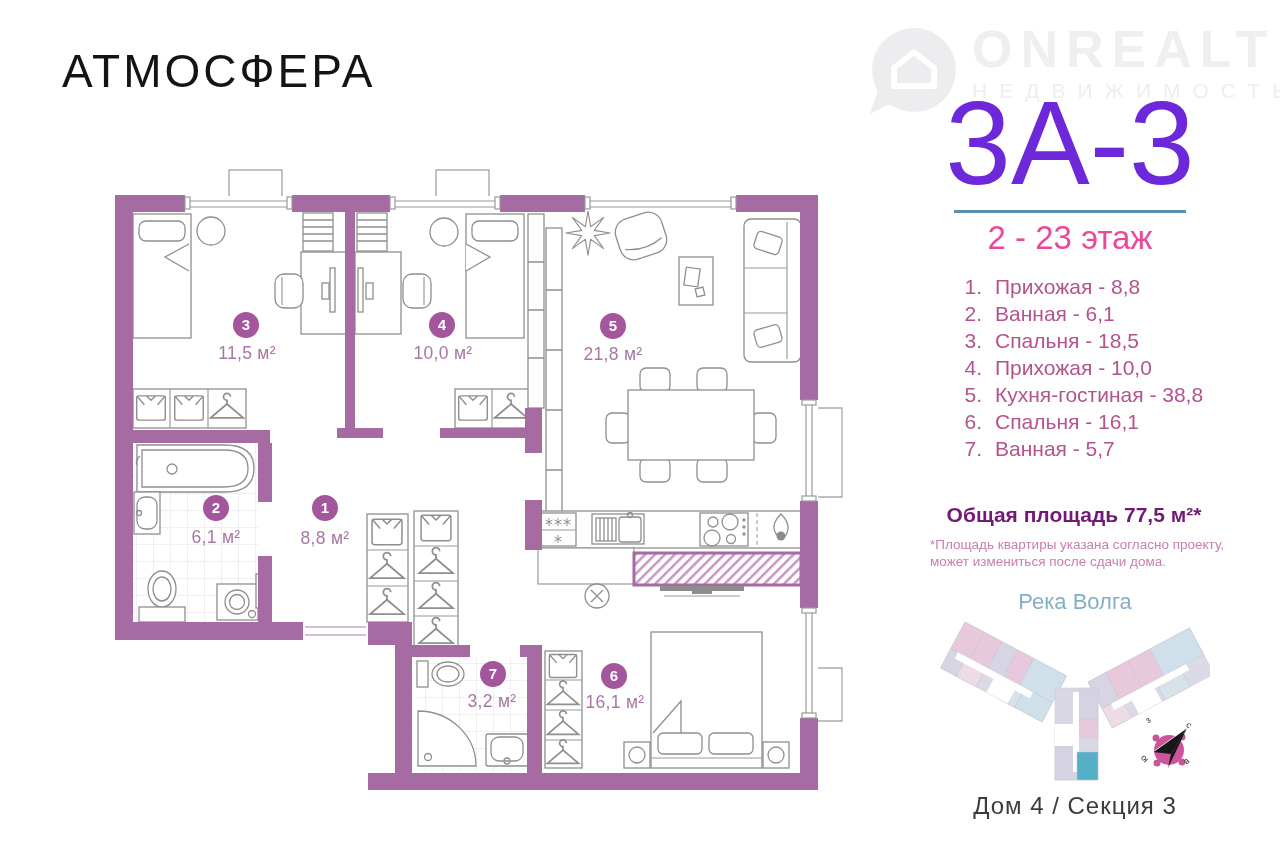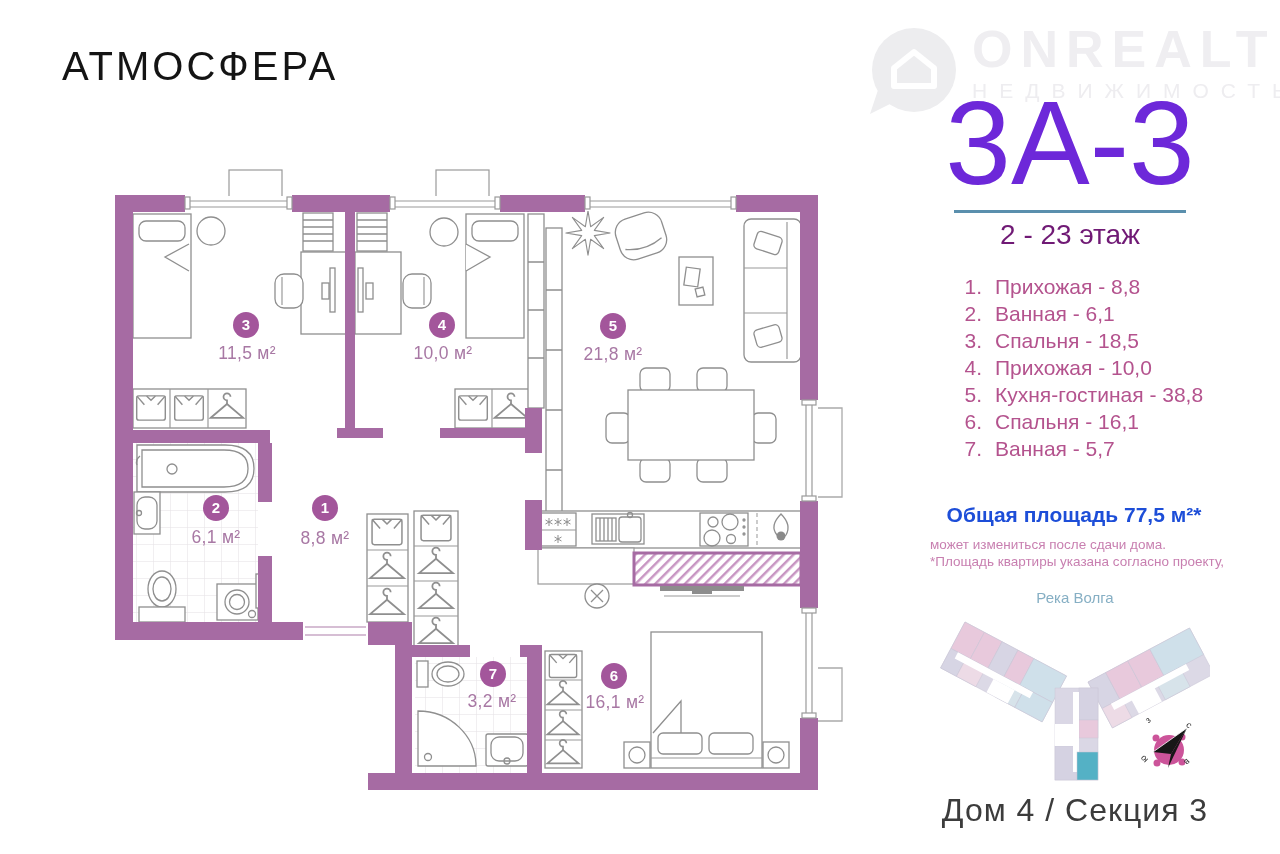--- a/index.html
+++ b/index.html
@@ -1,40 +1,40 @@
 <!DOCTYPE html>
 <html><head>
 <meta charset="utf-8">
 <style>
   html,body{margin:0;padding:0;background:#fff;width:1280px;height:854px;overflow:hidden;
     font-family:"Liberation Sans","DejaVu Sans",sans-serif;}
   .abs{position:absolute;}
   
-  #brand{left:62px;top:44px;font-size:40px;letter-spacing:3px;color:#141414;font-weight:500;}
+  #brand{left:62px;top:44px;font-size:46px;letter-spacing:3px;color:#141414;font-weight:500;}
   
   #wm{left:860px;top:22px;display:flex;align-items:flex-start;z-index:0;}
   #wm .wm-txt{margin-left:10px;}
   #wm .wm-title{font-size:52px;font-weight:700;letter-spacing:8px;color:#efeef1;line-height:1.05;}
   #wm .wm-sub{font-size:21px;letter-spacing:12px;color:#eeedf0;margin-top:2px;}
   
   #unit{left:920px;top:84px;width:300px;text-align:center;z-index:1;}
   #unit .code{font-size:118px;line-height:1.0;color:#6d28d9;font-weight:400;}
   #unit .rule{width:232px;height:3px;background:#5a8fad;margin:8px auto 6px auto;}
-  #unit .floors{font-size:28px;color:#701a75;text-align:center;}
+  #unit .floors{font-size:33px;color:#ec4899;text-align:center;}
   
   #legend{left:952px;top:276px;z-index:1;}
   .legend-row{display:flex;margin-bottom:6px;font-size:21px;color:#b4538e;line-height:21px;}
   .legend-row .ln{width:30px;text-align:right;margin-right:13px;}
   
-  #total{left:914px;top:503px;width:320px;text-align:center;font-size:21px;font-weight:700;color:#1d4ed8;}
+  #total{left:914px;top:503px;width:320px;text-align:center;font-size:21px;font-weight:700;color:#701a75;}
   #note{left:930px;top:536px;width:340px;font-size:13.5px;line-height:17px;color:#c87fb0;}
   
-  #river{left:940px;top:589px;width:270px;text-align:center;font-size:15px;color:#86afc4;}
+  #river{left:940px;top:589px;width:270px;text-align:center;font-size:22px;color:#86afc4;}
   #mini{left:940px;top:608px;}
-  #mfooter{left:930px;top:792px;width:290px;text-align:center;font-size:32px;color:#3c3c3c;letter-spacing:1px;}
+  #mfooter{left:930px;top:792px;width:290px;text-align:center;font-size:24px;color:#3c3c3c;letter-spacing:1px;}
   
   #plan{left:0;top:0;}
   .wall{fill:#a66ba3;}
   .fur{fill:#fff;stroke:#8f8f8f;stroke-width:1.3;}
   .furn{fill:none;stroke:#8f8f8f;stroke-width:1.3;}
   .frame{fill:#fff;stroke:#9a9a9a;stroke-width:1.2;}
   .wline{stroke:#9a9a9a;stroke-width:1.2;}
   .rnum-c{fill:#a3569b;}
   .rnum-t{fill:#fff;font-size:15px;font-weight:bold;text-anchor:middle;}
   .rarea{fill:#a878a4;font-size:17.5px;text-anchor:middle;letter-spacing:.3px;}
@@ -90,22 +90,22 @@
       <span class="ll">Спальня - 16,1</span>
     </div>
   <div class="legend-row">
       <span class="ln">7.</span>
       <span class="ll">Ванная - 5,7</span>
     </div>
 </div>
 
 <div id="total" class="abs">Общая площадь 77,5 м²*</div>
 <div id="note" class="abs">
+  <div>*Площадь квартиры указана согласно проекту,</div>
   <div>может измениться после сдачи дома.</div>
-  <div>*Площадь квартиры указана согласно проекту,</div>
 </div>
 
 <div id="river" class="abs">Река Волга</div>
 <svg id="mini" class="abs" width="270" height="180" viewBox="0 0 270 180">
 
   <g transform="translate(25,14) rotate(28)">
     <rect x="0" y="0" width="115" height="52" fill="#dcd9e6" class="mini-cell"></rect>
     <rect x="0" y="0" width="22" height="30" fill="#e8c9dc" class="mini-cell"></rect>
     <rect x="22" y="0" width="20" height="30" fill="#e8c9dc" class="mini-cell"></rect>
     <rect x="42" y="0" width="18" height="30" fill="#d7d5e4" class="mini-cell"></rect>

